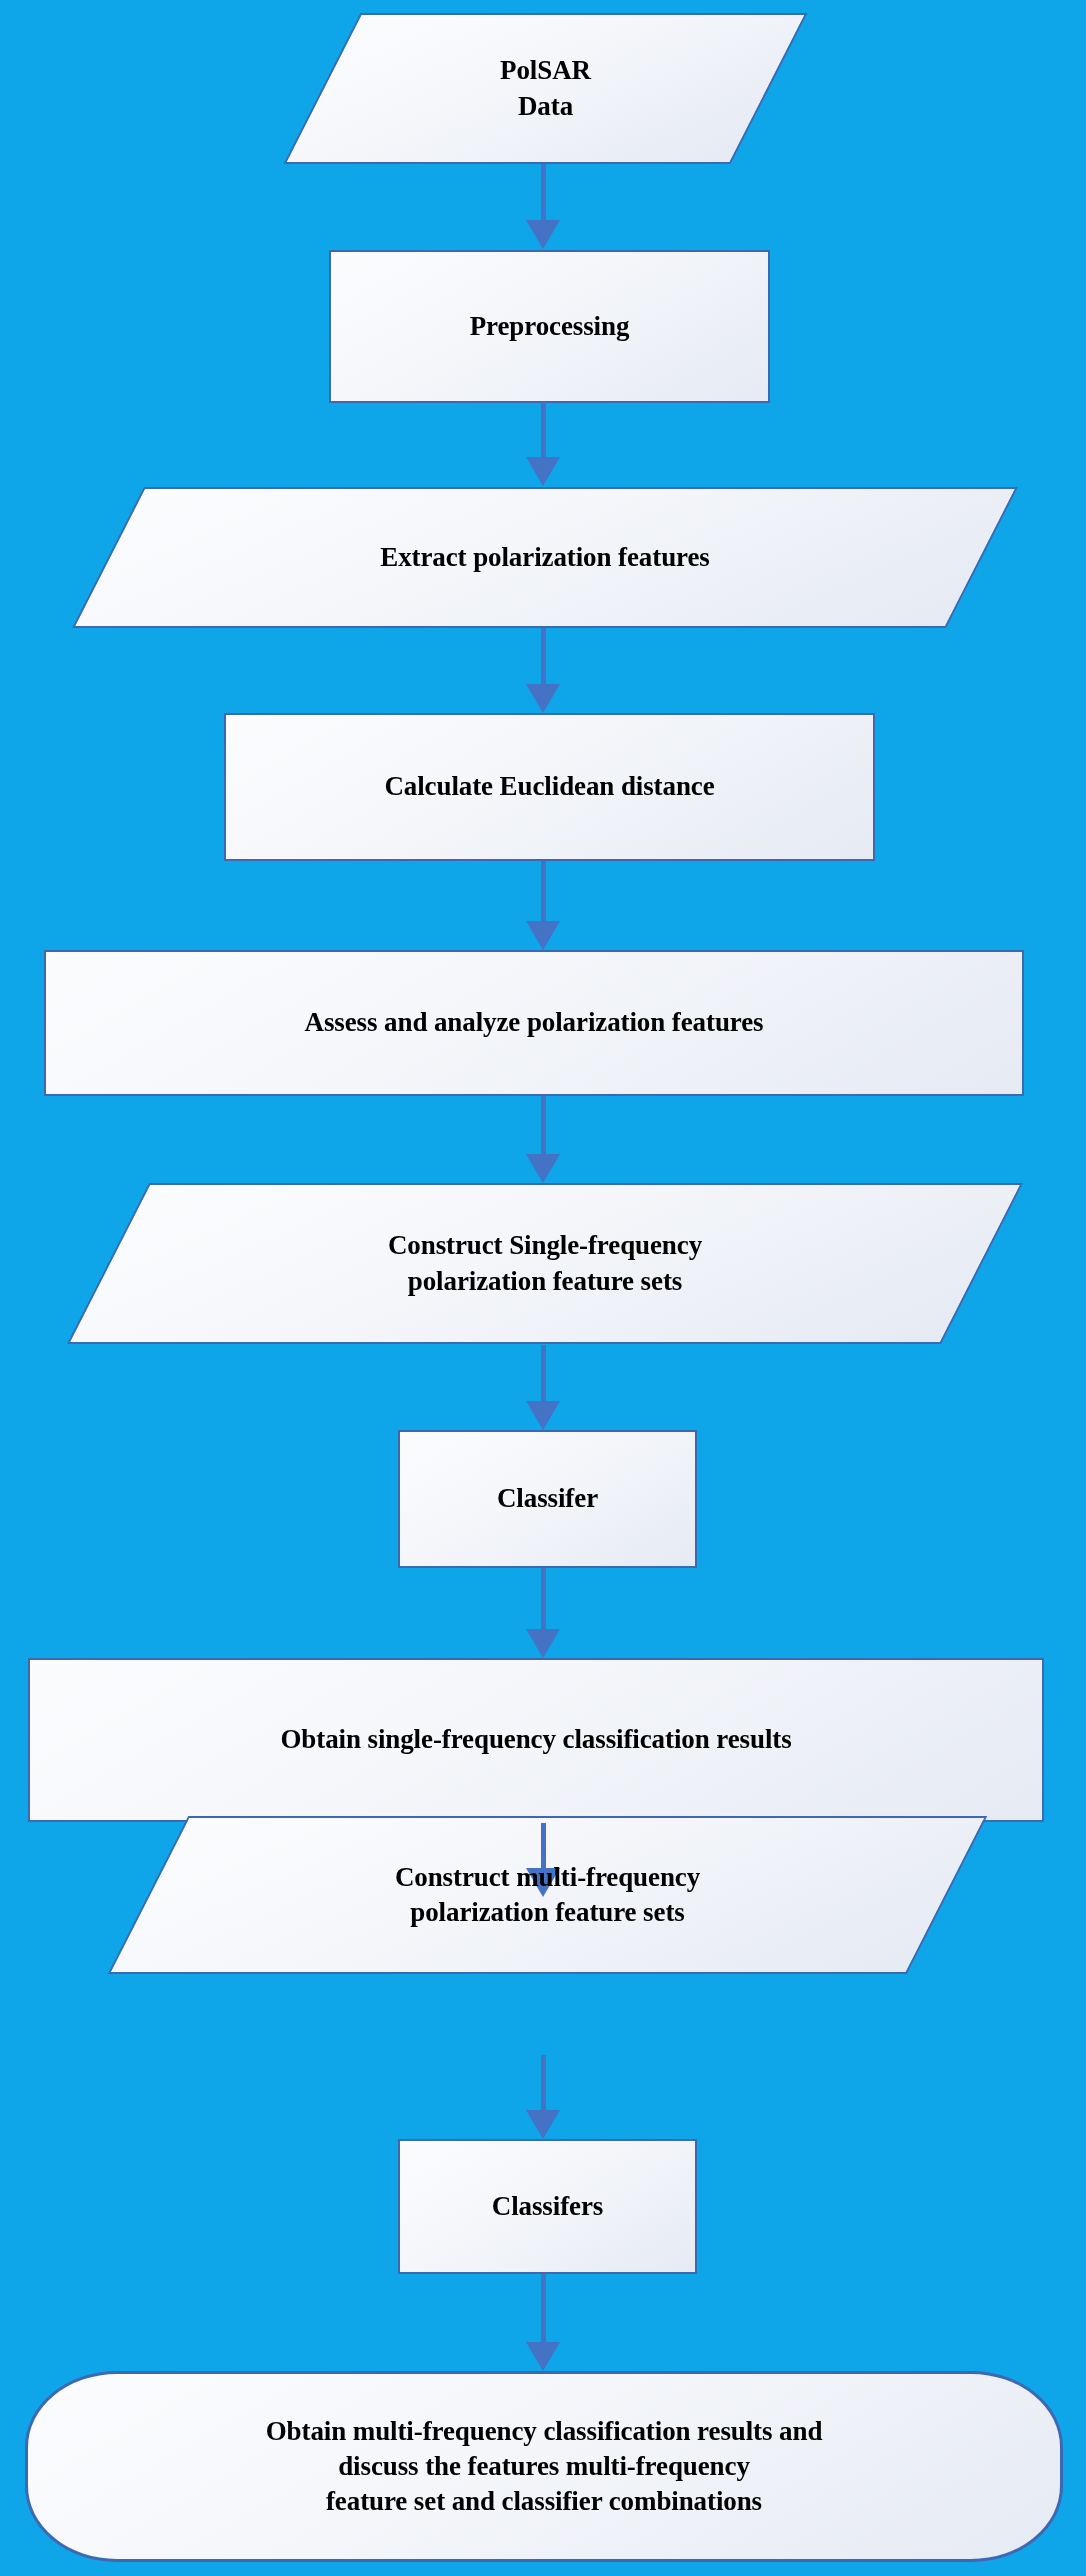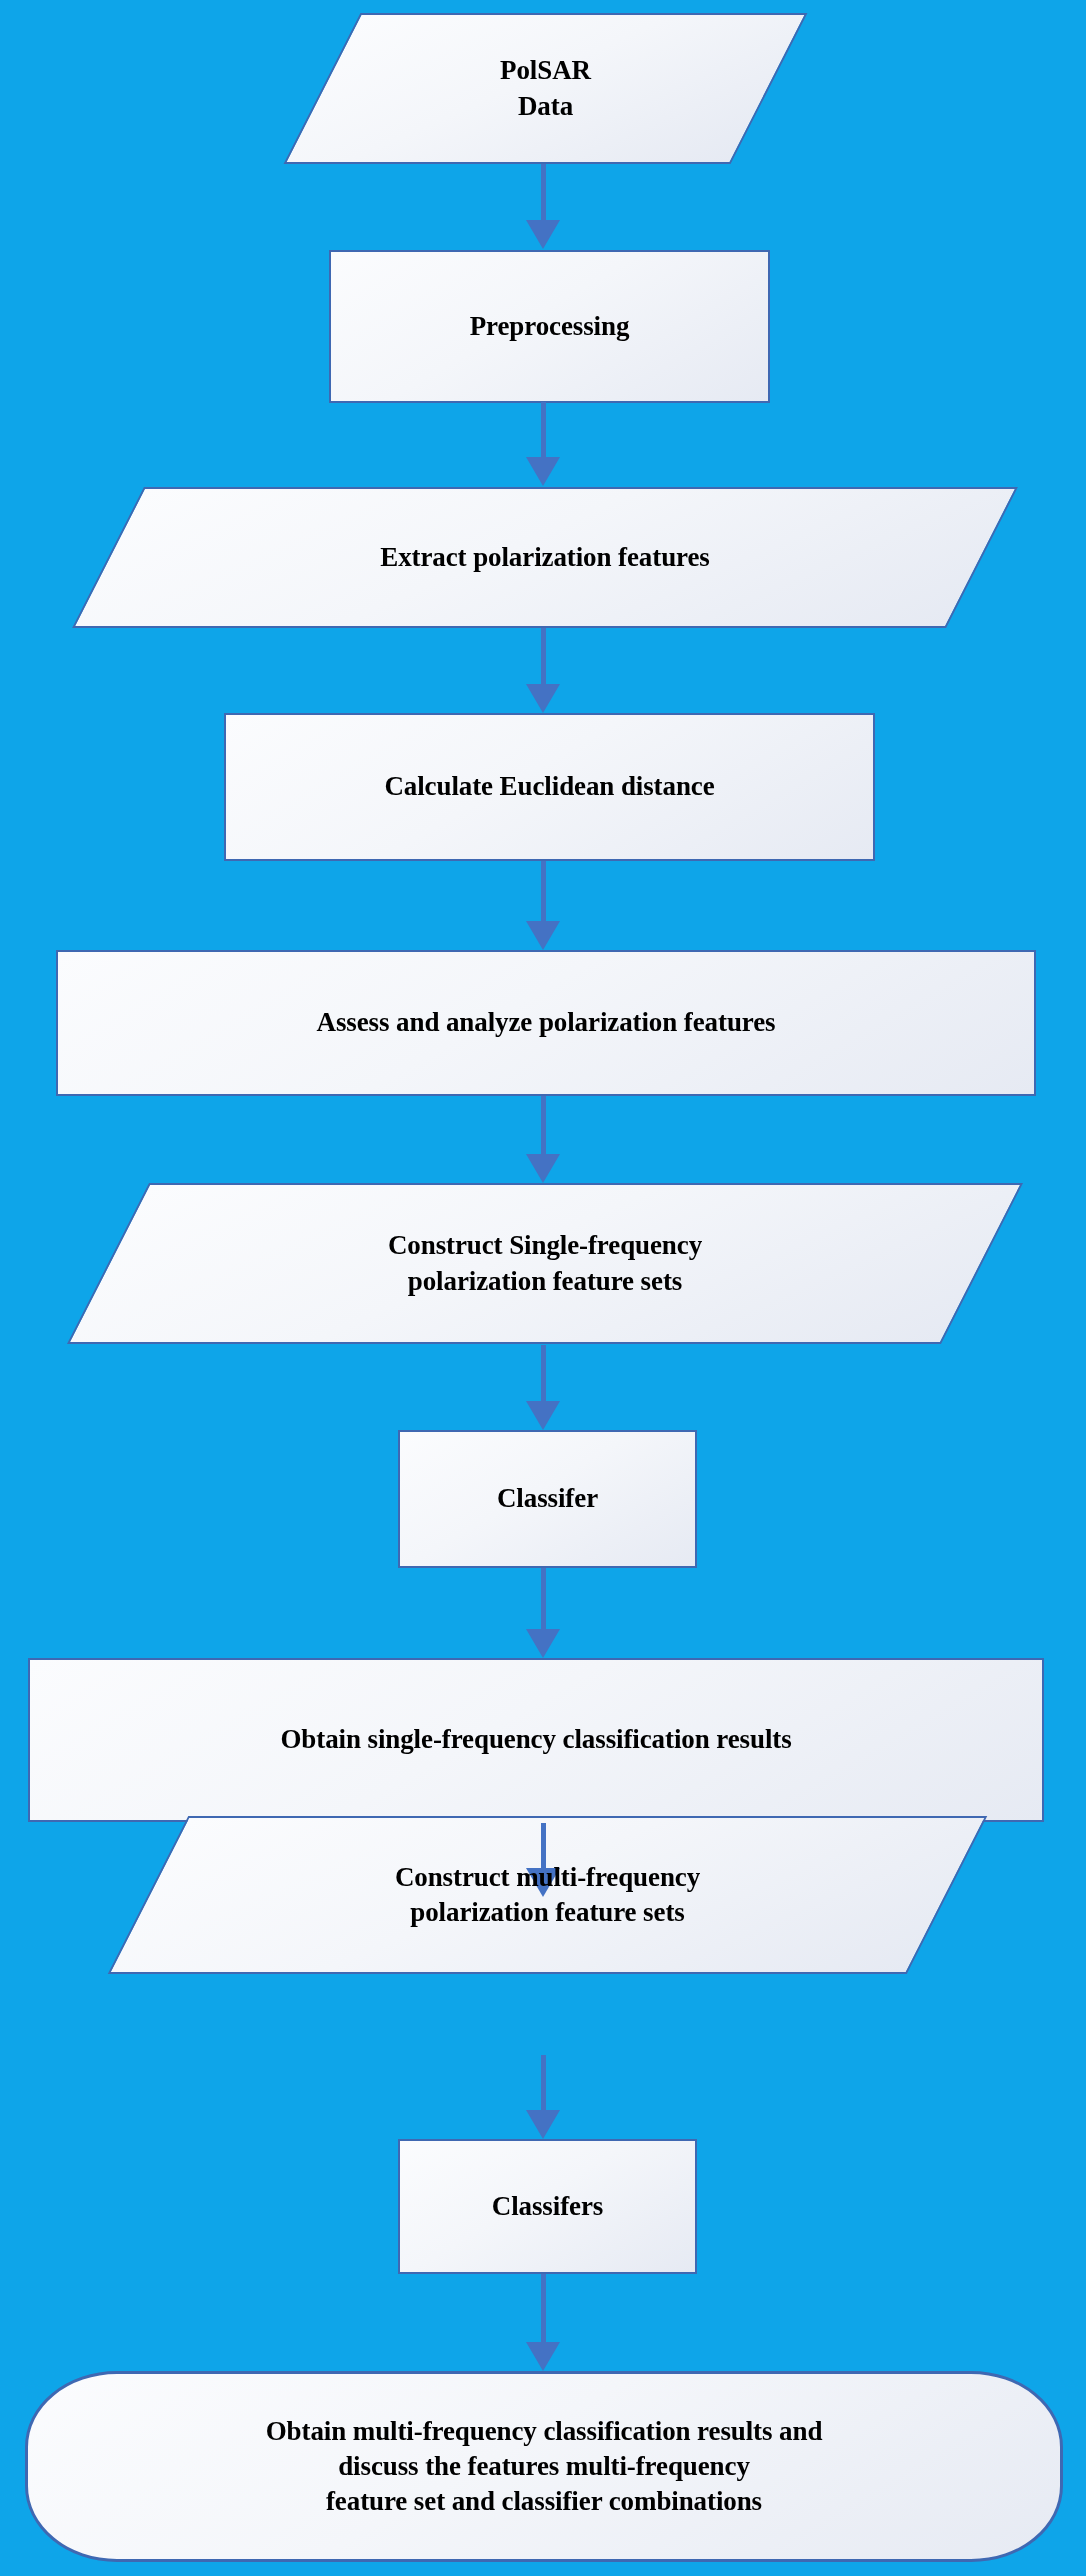--- a/index.html
+++ b/index.html
@@ -124,21 +124,21 @@
     <div class="label">
       <span class="ln">Calculate Euclidean distance</span>
     </div>
   </div>
 
   <div class="arrow" style="left:526px; top:861px; height:89px;">
     <div class="stem" style="height:60px;"></div>
     <div class="head"></div>
   </div>
 
-  <div class="node rectangle" style="left:56px; top:950px; width:980px; height:146px;padding-left:48px;">
+  <div class="node rectangle" style="left:44px; top:950px; width:980px; height:146px;padding-left:48px;">
     <div class="shape"></div>
     <div class="label">
       <span class="ln">Assess and analyze polarization features</span>
     </div>
   </div>
 
   <div class="arrow" style="left:526px; top:1096px; height:87px;">
     <div class="stem" style="height:59px;"></div>
     <div class="head"></div>
   </div>

